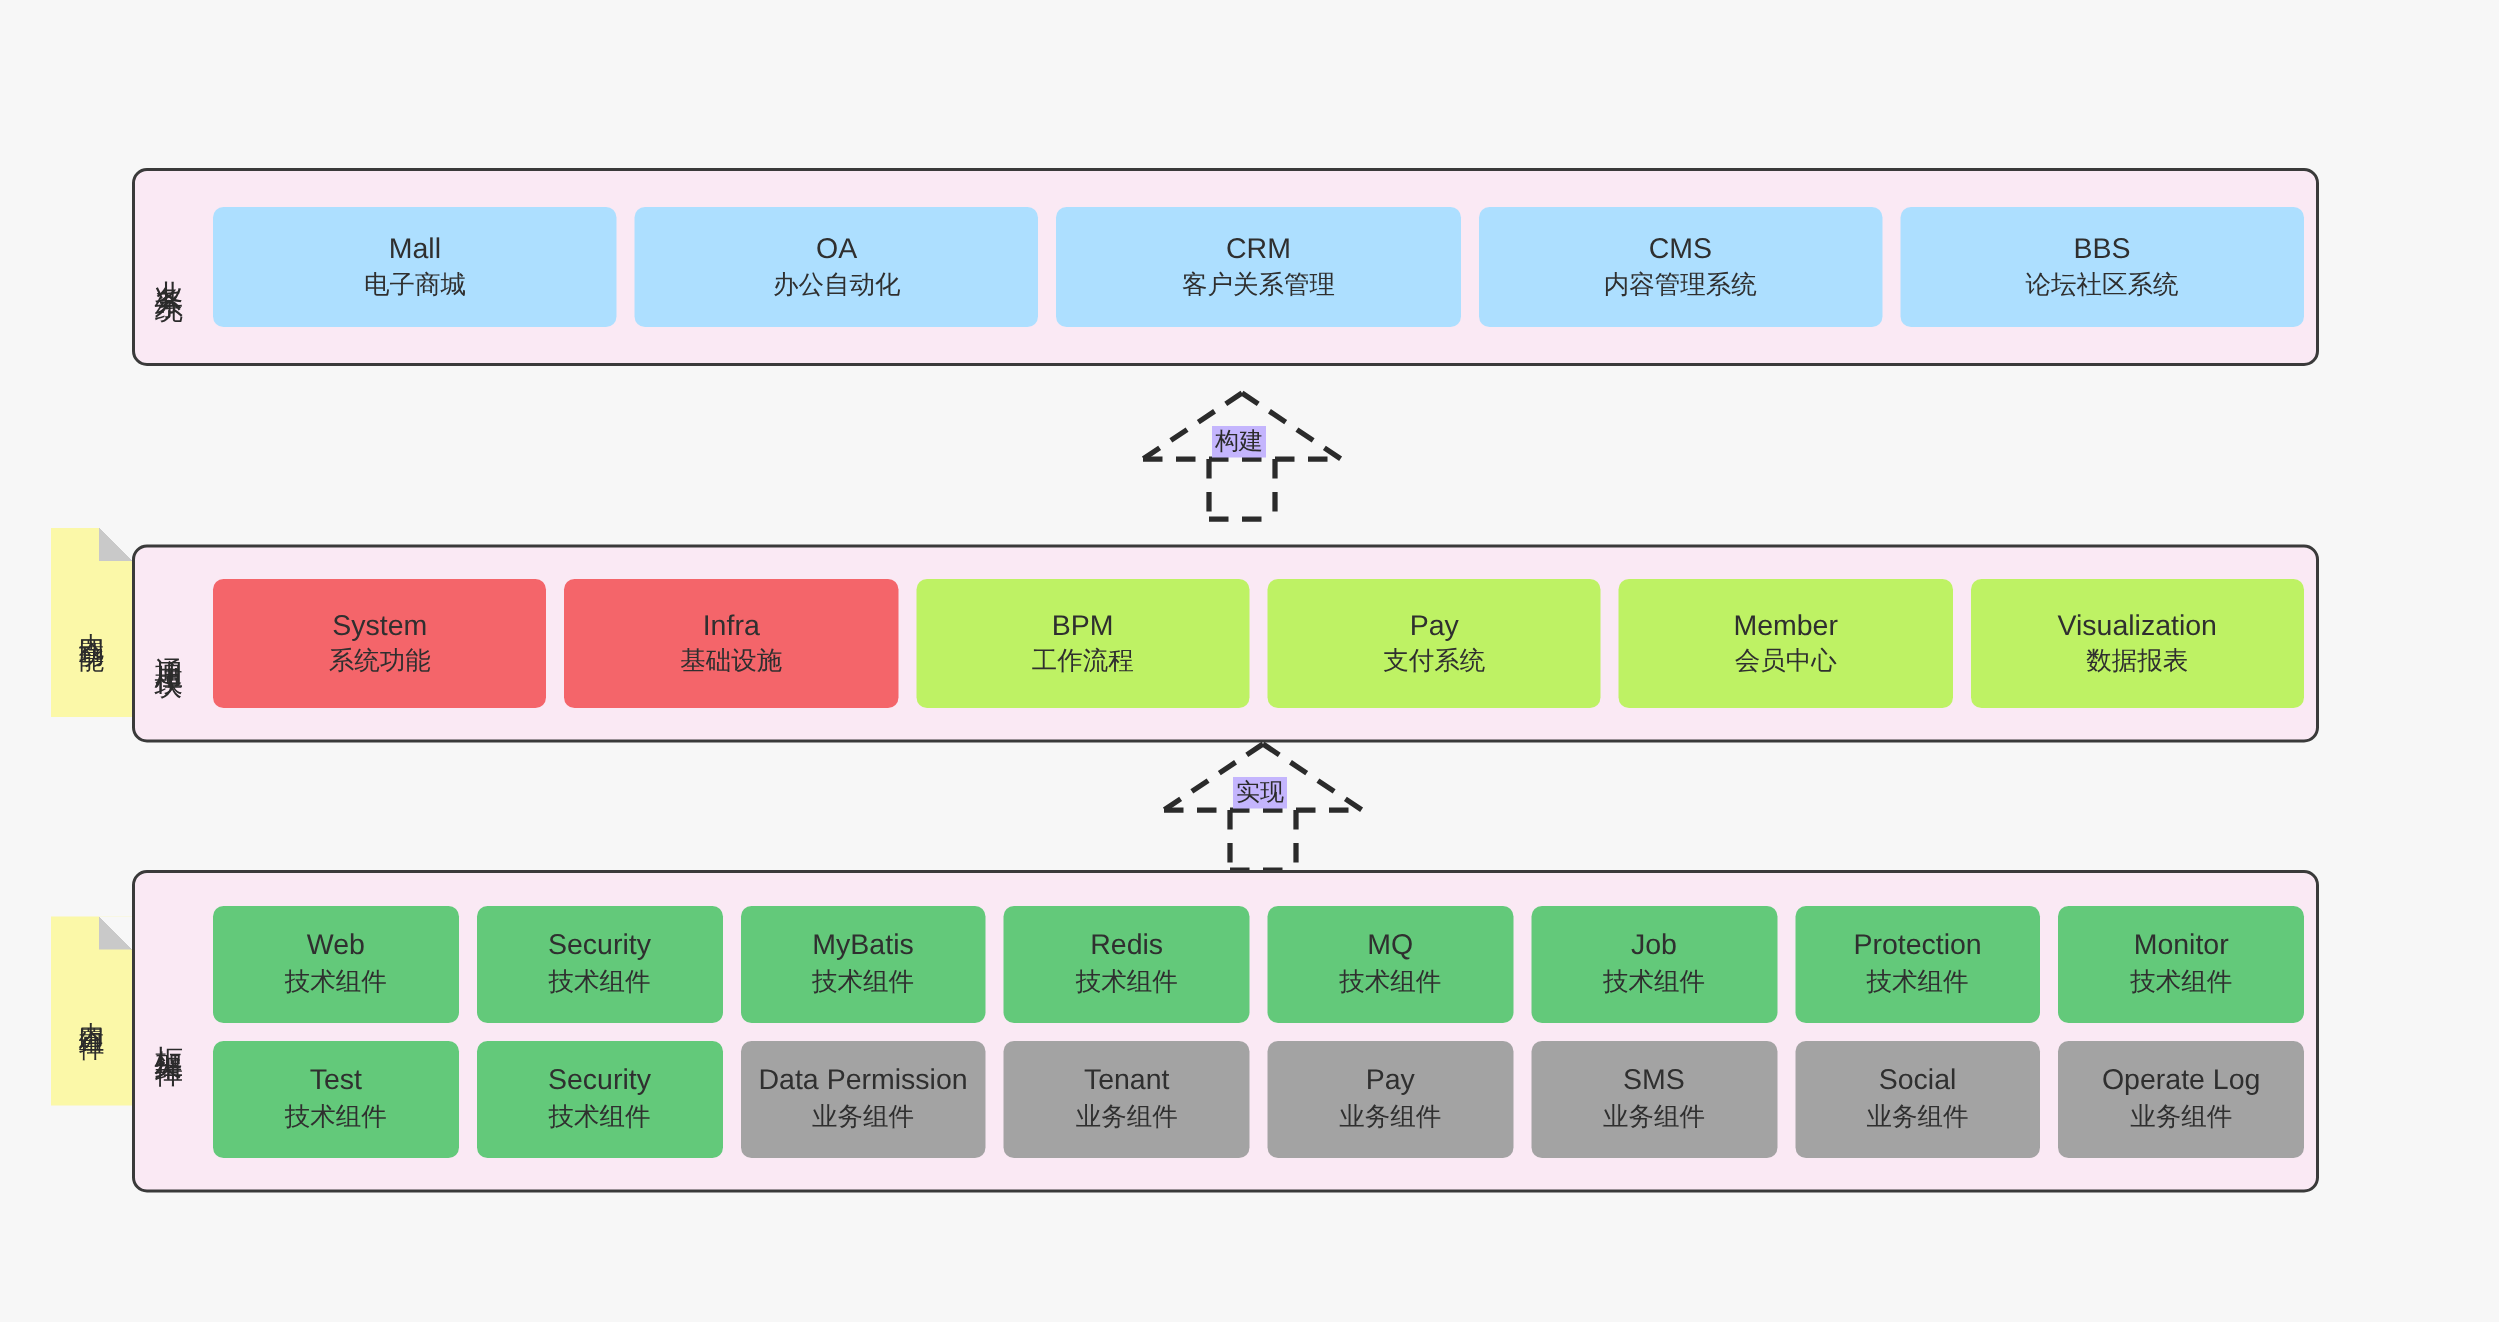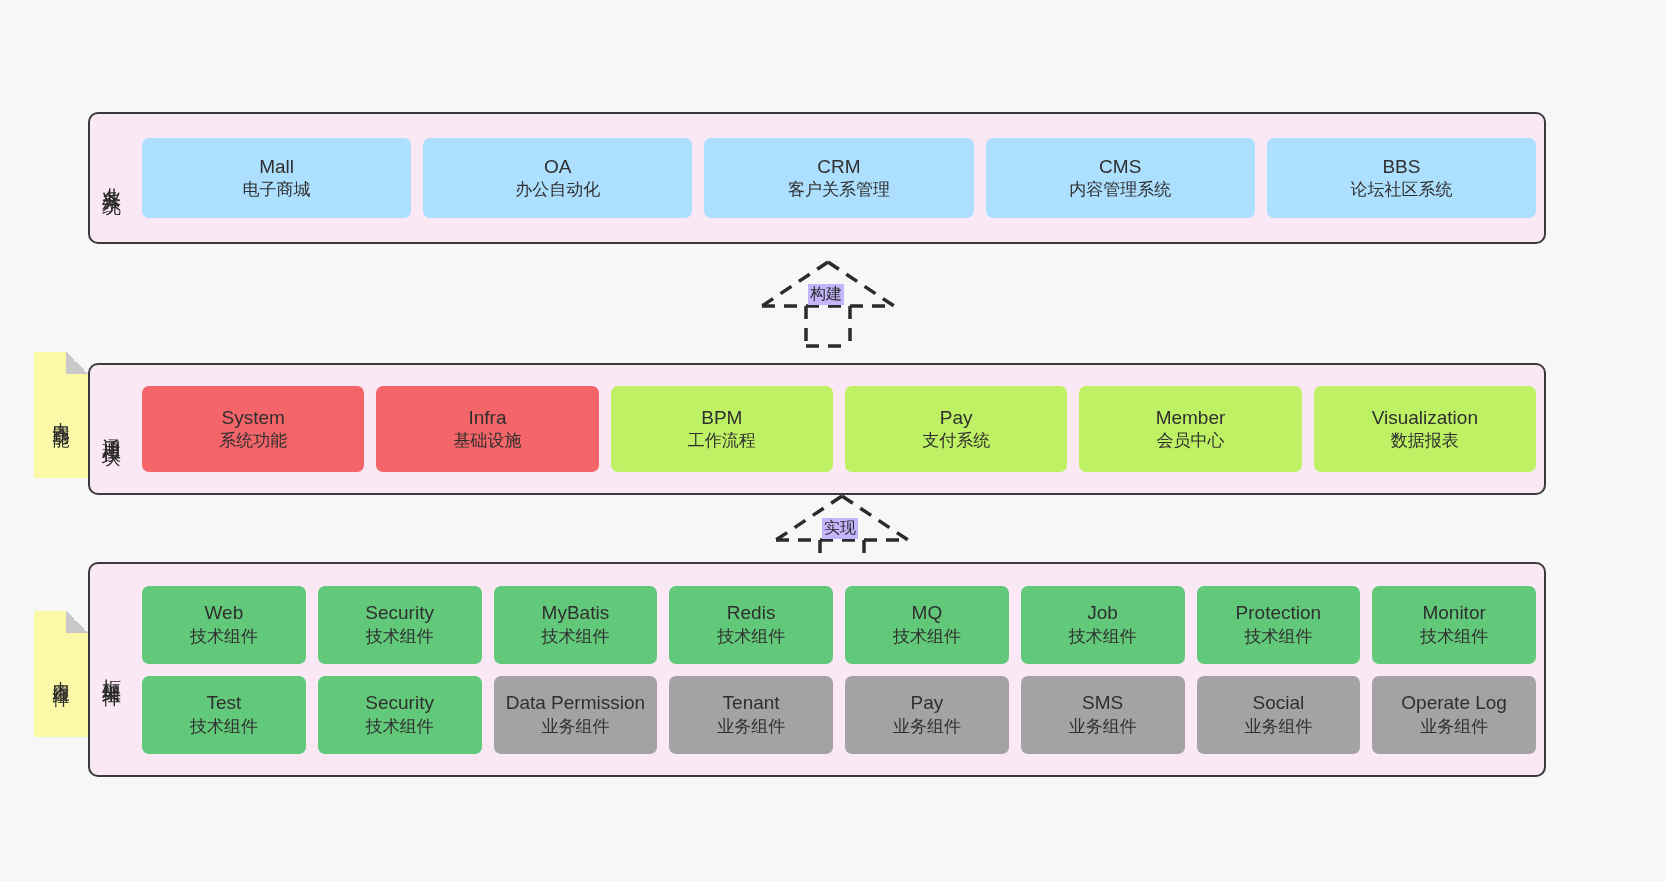--- a/index.html
+++ b/index.html
@@ -195,21 +195,21 @@
       <path d="M48 48 L48 90" fill="none" stroke="#2b2b2b" stroke-width="3.5" stroke-dasharray="13 9"></path>
       <path d="M92 48 L92 90" fill="none" stroke="#2b2b2b" stroke-width="3.5" stroke-dasharray="13 9"></path>
       <path d="M48 88 L92 88" fill="none" stroke="#2b2b2b" stroke-width="3.5" stroke-dasharray="13 9"></path>
     </svg>
     <span class="lbl" style="left:50px; top:26px;">实现</span>
   </div>
 
   <div class="note" style="left:34px; top:611px; width:54px; height:126px;">
     <span>内置组件</span>
   </div>
-  <div class="layer" id="layer-2" style="left:88px; top:562px; width:1458px; height:215px;">
+  <div class="layer" id="layer-2" style="left:88px; top:580px; width:1458px; height:215px;">
     <div class="layer-title">框架组件</div>
     <div class="layer-rows">
 
       <div class="row">
         <div class="card c-green">
           <span class="t1">Web</span>
           <span class="t2">技术组件</span>
         </div>
         <div class="card c-green">
           <span class="t1">Security</span>

